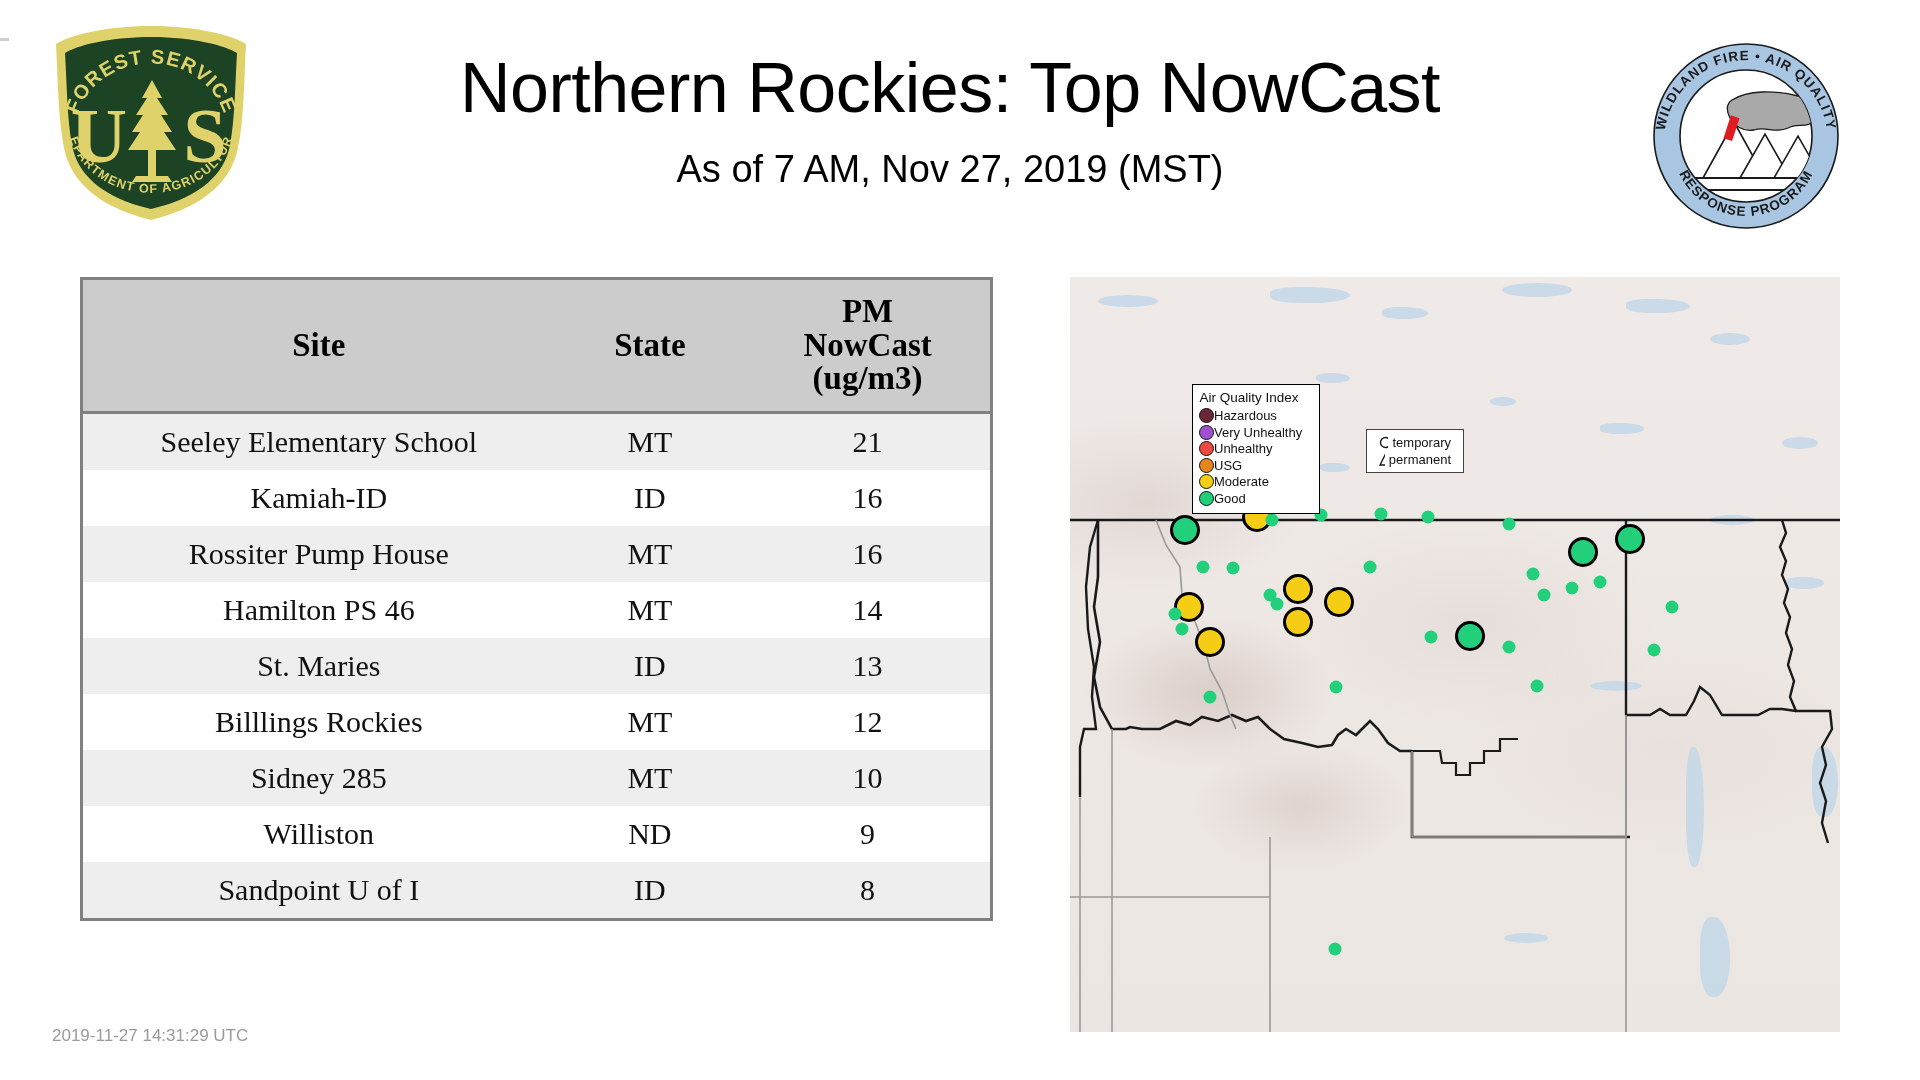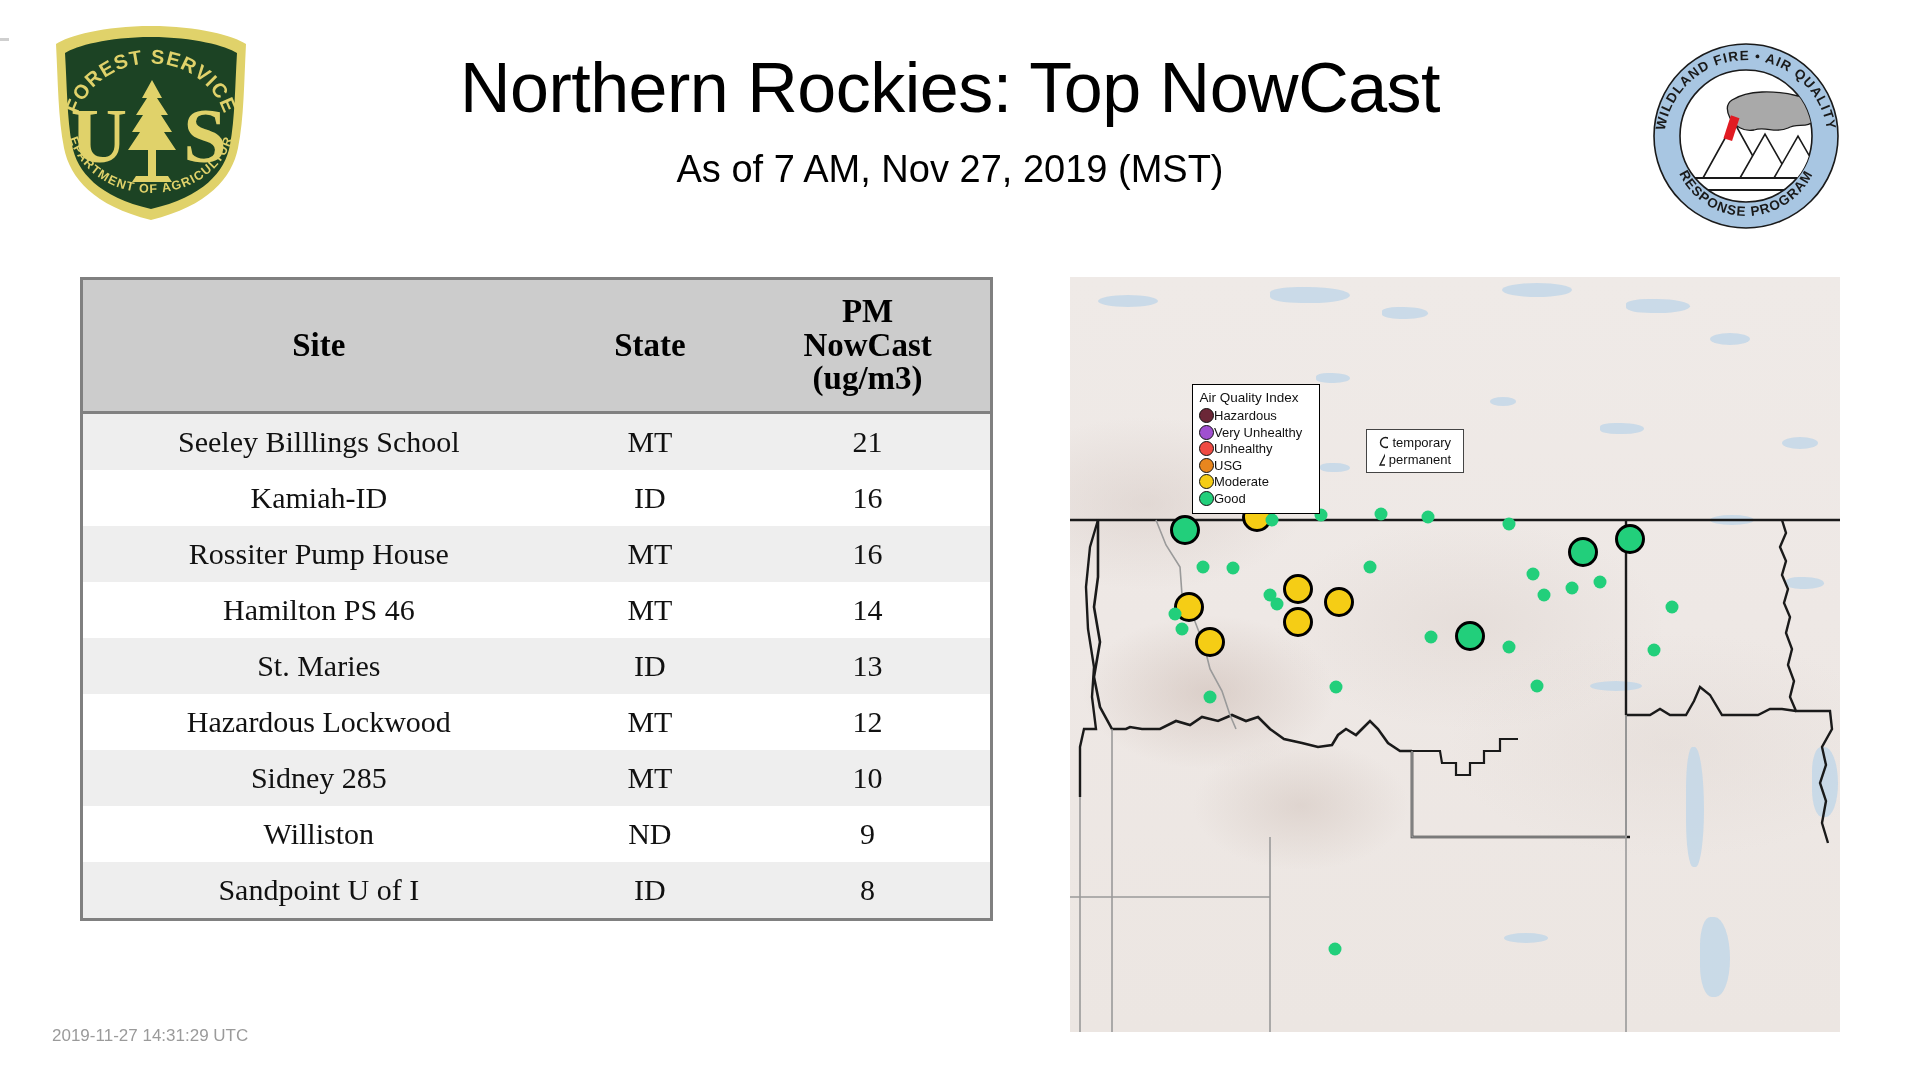--- a/index.html
+++ b/index.html
@@ -296,21 +296,21 @@
         <th class="col-state">State</th>
         <th class="col-value">
           <div>PM</div>
           <div>NowCast</div>
           <div>(ug/m3)</div>
         </th>
       </tr>
     </thead>
     <tbody id="table-body">
         <tr>
-          <td>Seeley Billlings School</td>
+          <td>Seeley Elementary School</td>
           <td>MT</td>
           <td>21</td>
         </tr>
         <tr>
           <td>Kamiah-ID</td>
           <td>ID</td>
           <td>16</td>
         </tr>
         <tr>
           <td>Rossiter Pump House</td>
@@ -321,21 +321,21 @@
           <td>Hamilton PS 46</td>
           <td>MT</td>
           <td>14</td>
         </tr>
         <tr>
           <td>St. Maries</td>
           <td>ID</td>
           <td>13</td>
         </tr>
         <tr>
-          <td>Hazardous Lockwood</td>
+          <td>Billlings Rockies</td>
           <td>MT</td>
           <td>12</td>
         </tr>
         <tr>
           <td>Sidney 285</td>
           <td>MT</td>
           <td>10</td>
         </tr>
         <tr>
           <td>Williston</td>

